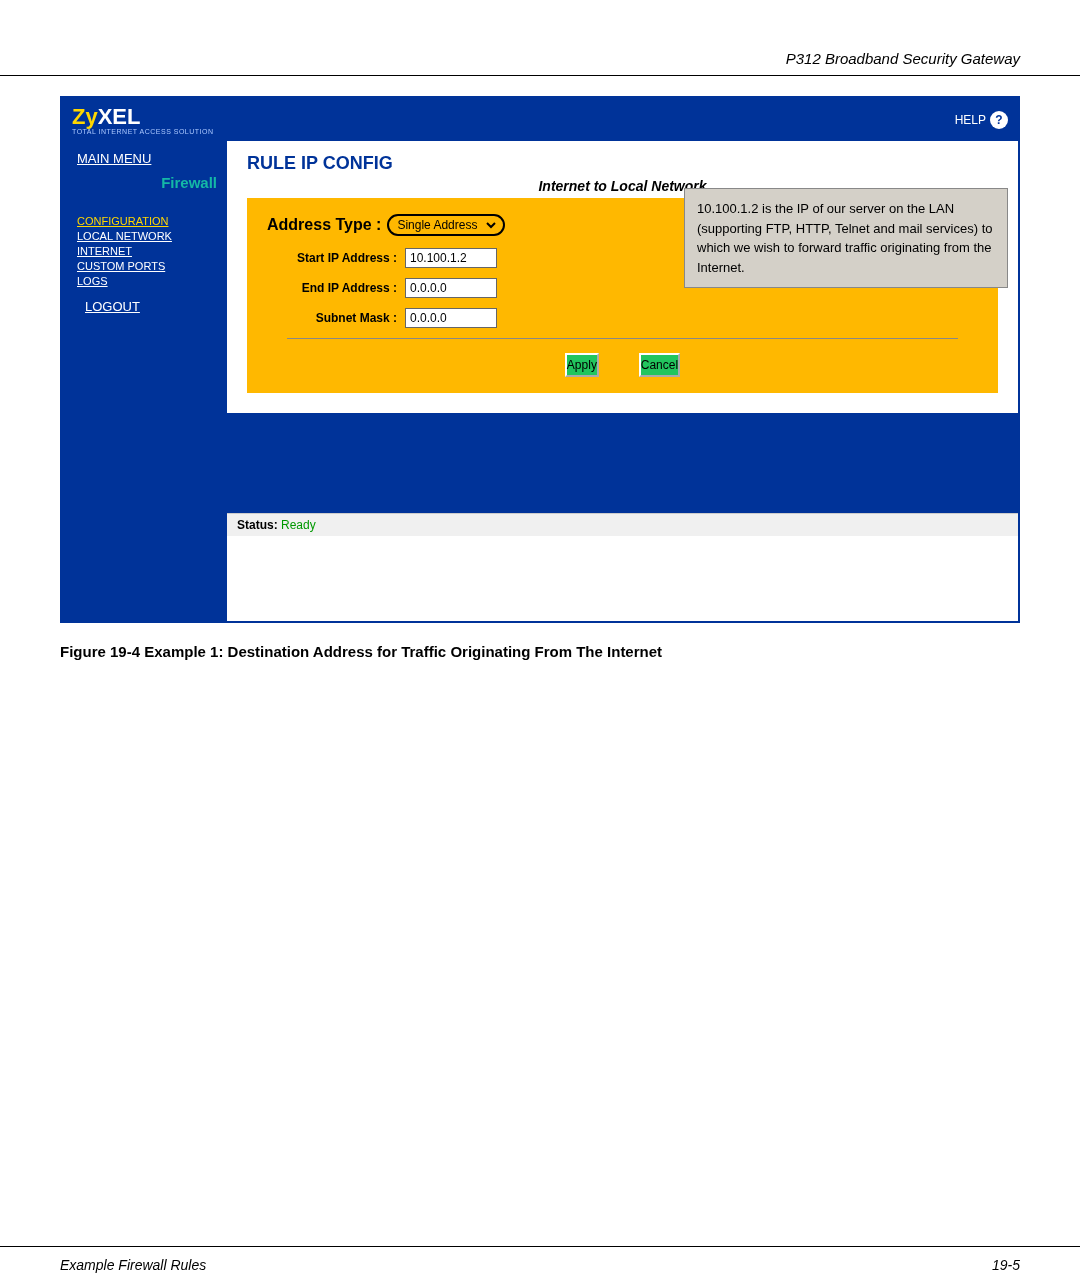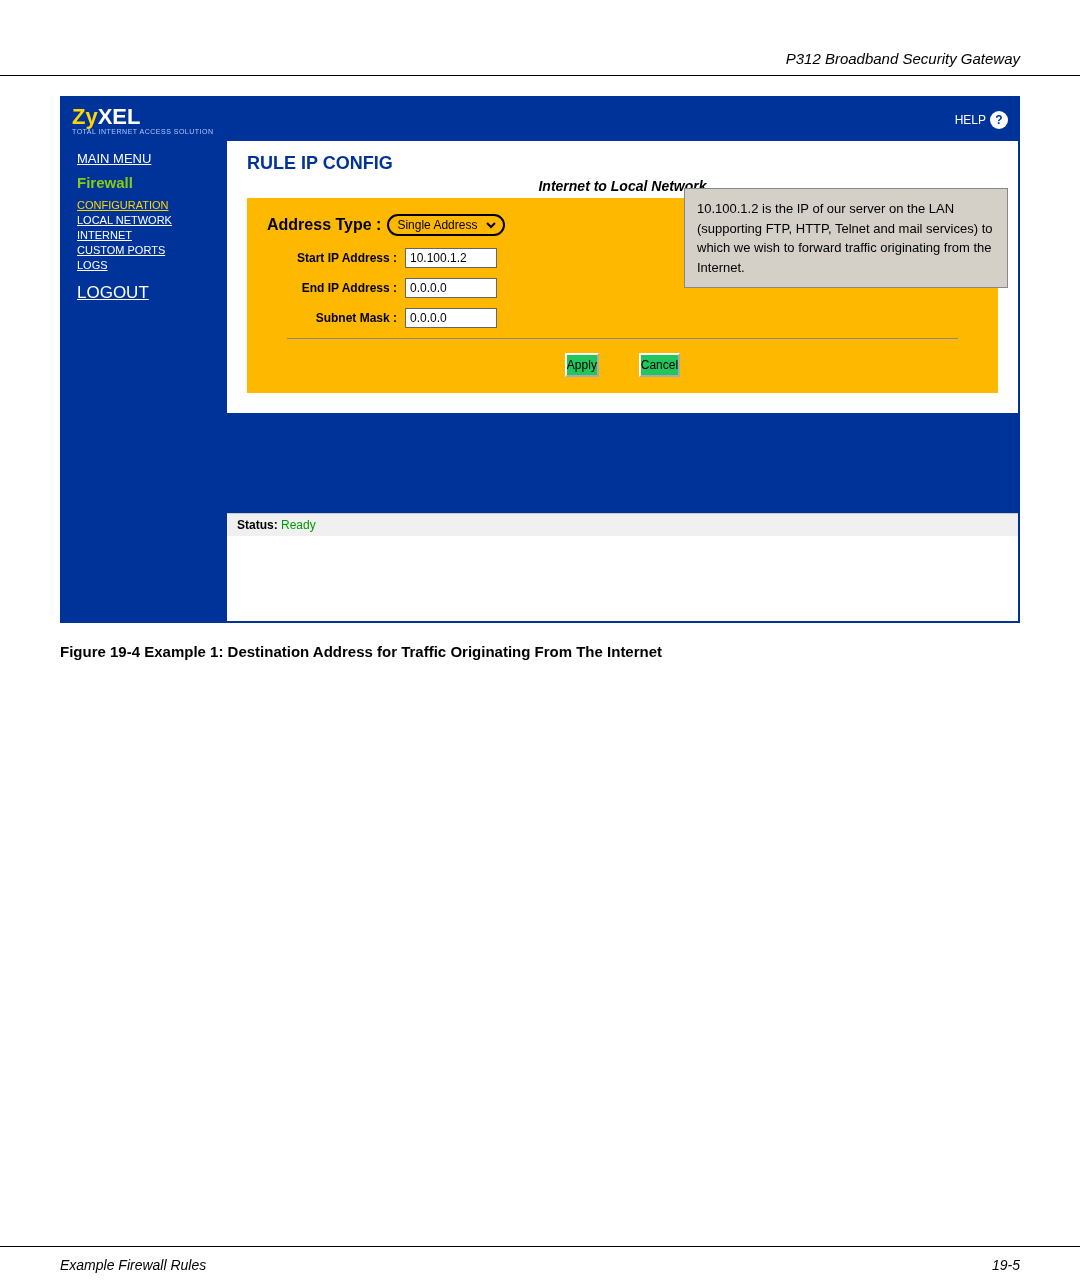--- a/index.html
+++ b/index.html
@@ -93,48 +93,50 @@
 
     .sidebar-main-menu {
       color: #fff;
       font-size: 13px;
       text-decoration: underline;
       margin-bottom: 8px;
       cursor: pointer;
     }
 
     .sidebar-firewall {
-      color: #84cc16;
+      color: #14b8a6;
       font-size: 15px;
       font-weight: bold;
-      margin-bottom: 8px;
+      margin-bottom: 24px;
+      text-align: right;
     }
 
     .sidebar-nav {
       list-style: none;
       margin-bottom: 12px;
     }
     .sidebar-nav li {
       font-size: 11px;
       color: #fff;
       text-decoration: underline;
       cursor: pointer;
       margin-bottom: 3px;
       text-transform: uppercase;
     }
     .sidebar-nav li.active {
       color: #FFD700;
     }
 
     .sidebar-logout {
       color: #fff;
-      font-size: 17px;
+      font-size: 13px;
       text-decoration: underline;
       cursor: pointer;
       text-transform: uppercase;
+      margin-left: 8px;
     }
 
     .main-content {
       flex: 1;
       background: #fff;
       padding: 0;
     }
 
     .content-header {
       padding: 12px 20px 4px 20px;

